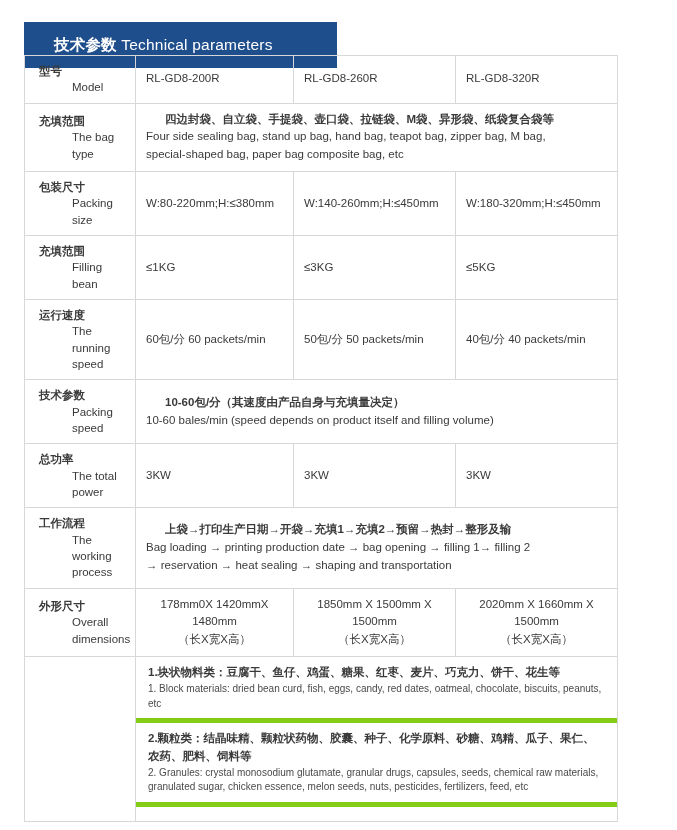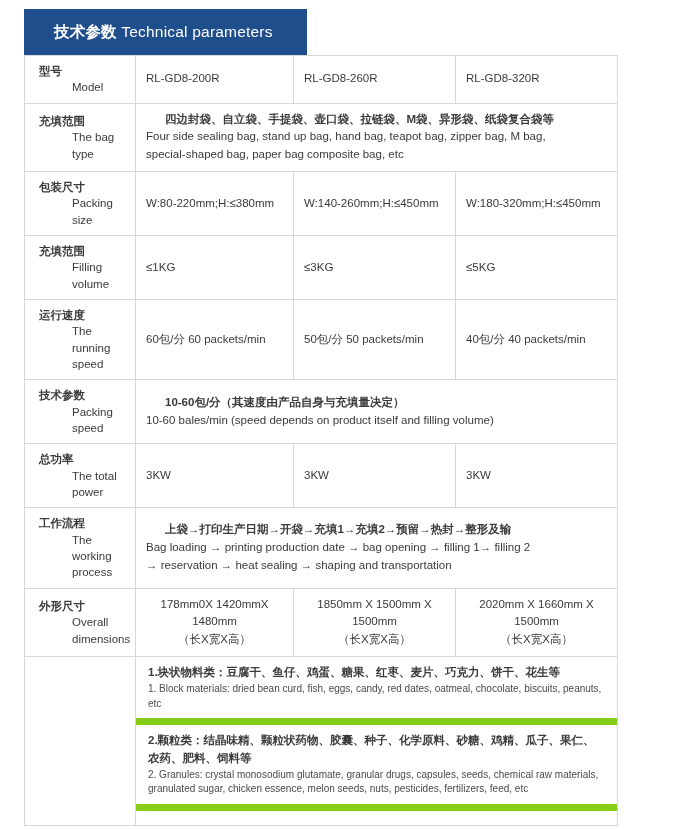--- a/index.html
+++ b/index.html
@@ -12,22 +12,22 @@
     font-family: "Liberation Sans", "DejaVu Sans", sans-serif;
     color: #3b3b3b;
     overflow: hidden;
   }
 
   .page { position: relative; width: 677px; height: 830px; }
 
   
   .banner {
     position: absolute;
-    left: 24px; top: 9px;
-    width: 283px; height: 46px;
+    left: 24px; top: 22px;
+    width: 313px; height: 46px;
     background: #1f4e8c;
     display: flex; align-items: center;
   }
   .banner-title {
     color: #ffffff;
     font-size: 15.5px;
     letter-spacing: .2px;
     padding-left: 30px;
     white-space: nowrap;
   }
@@ -68,21 +68,21 @@
 
   
   .scope-cell { padding: 0 !important; }
   .scope-tbl {
     width: 100%;
     border-collapse: collapse;
     table-layout: fixed;
   }
   .scope-tbl td {
     border: none;
-    border-bottom: 7px solid #84cc16;
+    border-bottom: 5px solid #84cc16;
     padding: 7px 12px;
     vertical-align: middle;
   }
   .scope-tbl tr:last-child td { border-bottom: none; }
   .scope-cn {
     display: block;
     font-size: 11.5px;
     font-weight: bold;
     color: #3a3a3a;
     line-height: 1.5;
@@ -151,21 +151,21 @@
           <span class="en">Packing size</span>
         </td>
         <td class="val" style="height:44px">W:80-220mm;H:≤380mm</td>
         <td class="val">W:140-260mm;H:≤450mm</td>
         <td class="val">W:180-320mm;H:≤450mm</td>
       </tr>
 
       <tr>
         <td class="lbl">
           <span class="cn">充填范围</span>
-          <span class="en">Filling volume</span>
+          <span class="en">Filling bean</span>
         </td>
         <td class="val" style="height:44px">≤1KG</td>
         <td class="val">≤3KG</td>
         <td class="val">≤5KG</td>
       </tr>
 
       <tr>
         <td class="lbl">
           <span class="cn">运行速度</span>
           <span class="en">The running speed</span>

